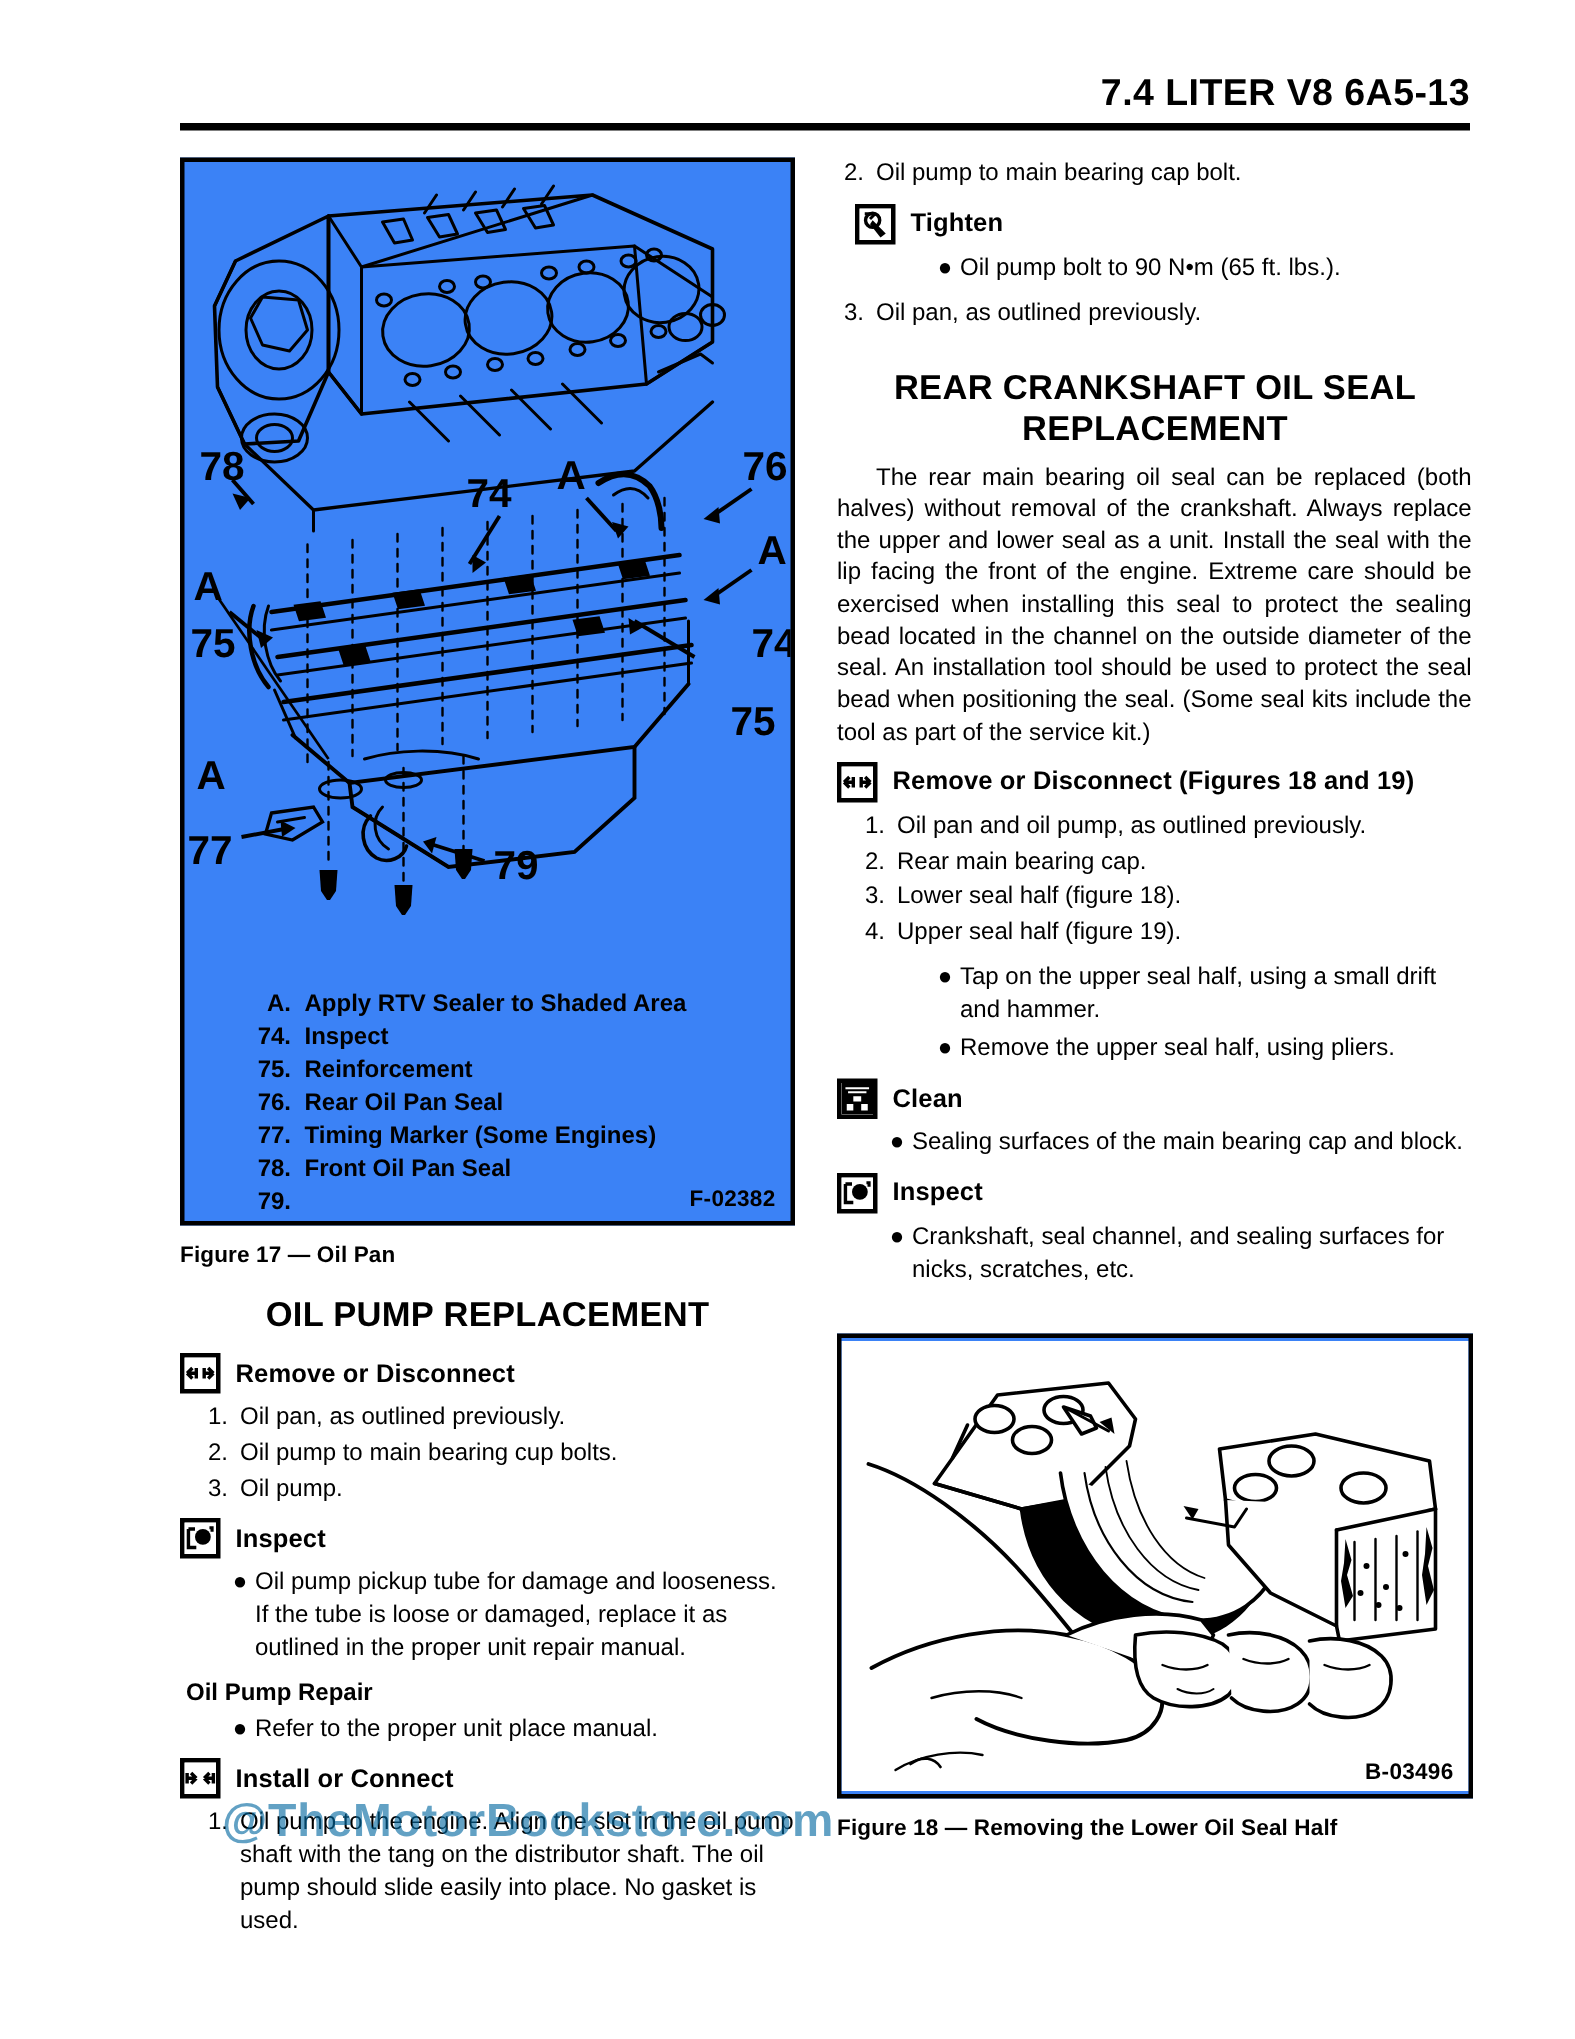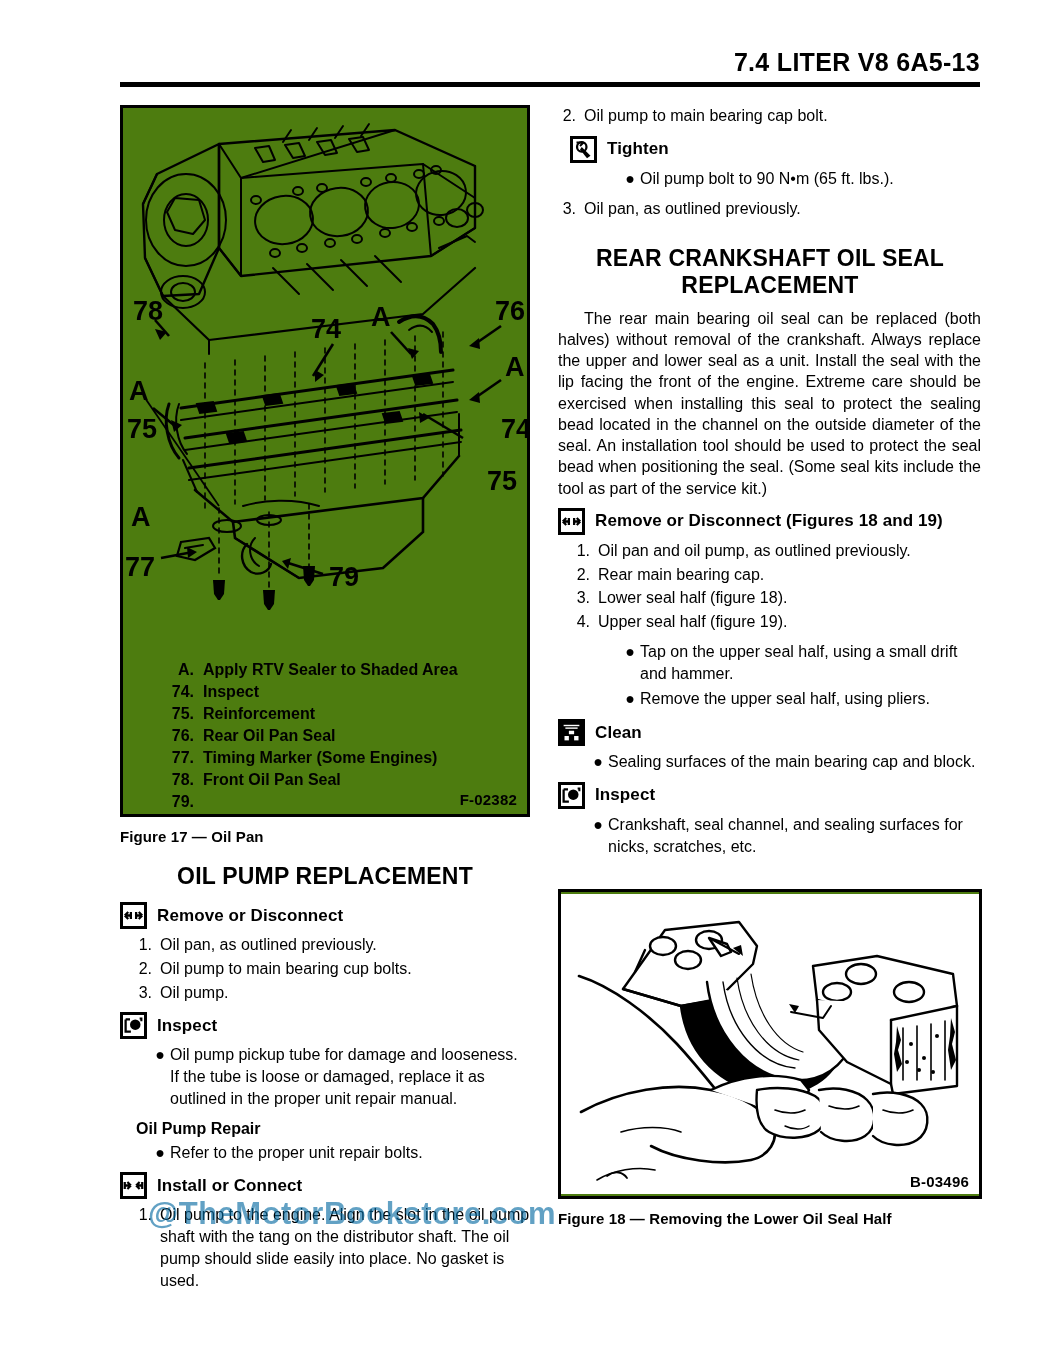--- a/index.html
+++ b/index.html
@@ -40,21 +40,21 @@
     position: absolute;
     top: 105px;
   }
   .col-left  { left: 120px;  width: 410px; }
   .col-right { left: 558px;  width: 424px; }
 
   
   .figbox {
     border: 3px solid #000;
     position: relative;
-    background: #4d7c0f;
+    background: #3b82f6;
   }
   .figbox .figcode {
     position: absolute;
     right: 10px;
     bottom: 6px;
     font-size: 15px;
     font-weight: bold;
     letter-spacing: 0.2px;
   }
   .figcaption {
@@ -144,21 +144,21 @@
   p.body {
     font-size: 16px;
     line-height: 1.33;
     text-align: justify;
     margin: 0 1px 6px 0;
     text-indent: 26px;
   }
   .subhead {
     font-size: 16px;
     font-weight: bold;
-    margin: 10px 0 4px 16px;
+    margin: 10px 0 4px 4px;
   }
 
   
   .watermark {
     position: absolute;
     left: 148px;
     top: 1196px;
     font-size: 31px;
     font-weight: bold;
     color: #0369a1;
@@ -417,21 +417,21 @@
     <li>
         <span class="d">●</span>
         <span>Oil pump pickup tube for damage and looseness. If the tube is loose or damaged, replace it as outlined in the proper unit repair manual.</span>
       </li>
   </ul>
 
   <div class="subhead">Oil Pump Repair</div>
   <ul class="bul ind1">
     <li>
         <span class="d">●</span>
-        <span>Refer to the proper unit repair bolts.</span>
+        <span>Refer to the proper unit place manual.</span>
       </li>
   </ul>
 
   <div class="icon-head">
     <span class="mi">
       <svg viewBox="0 0 24 24" aria-hidden="true">
         <rect x="0" y="0" width="24" height="24" fill="#fff"></rect>
         <path d="M2 12 H9 M2 8 L2 16 M9 12 L5 8 M9 12 L5 16" stroke="#000" stroke-width="2.6" fill="none"></path>
         <path d="M22 12 H15 M22 8 L22 16 M15 12 L19 8 M15 12 L19 16" stroke="#000" stroke-width="2.6" fill="none"></path>
       </svg>

